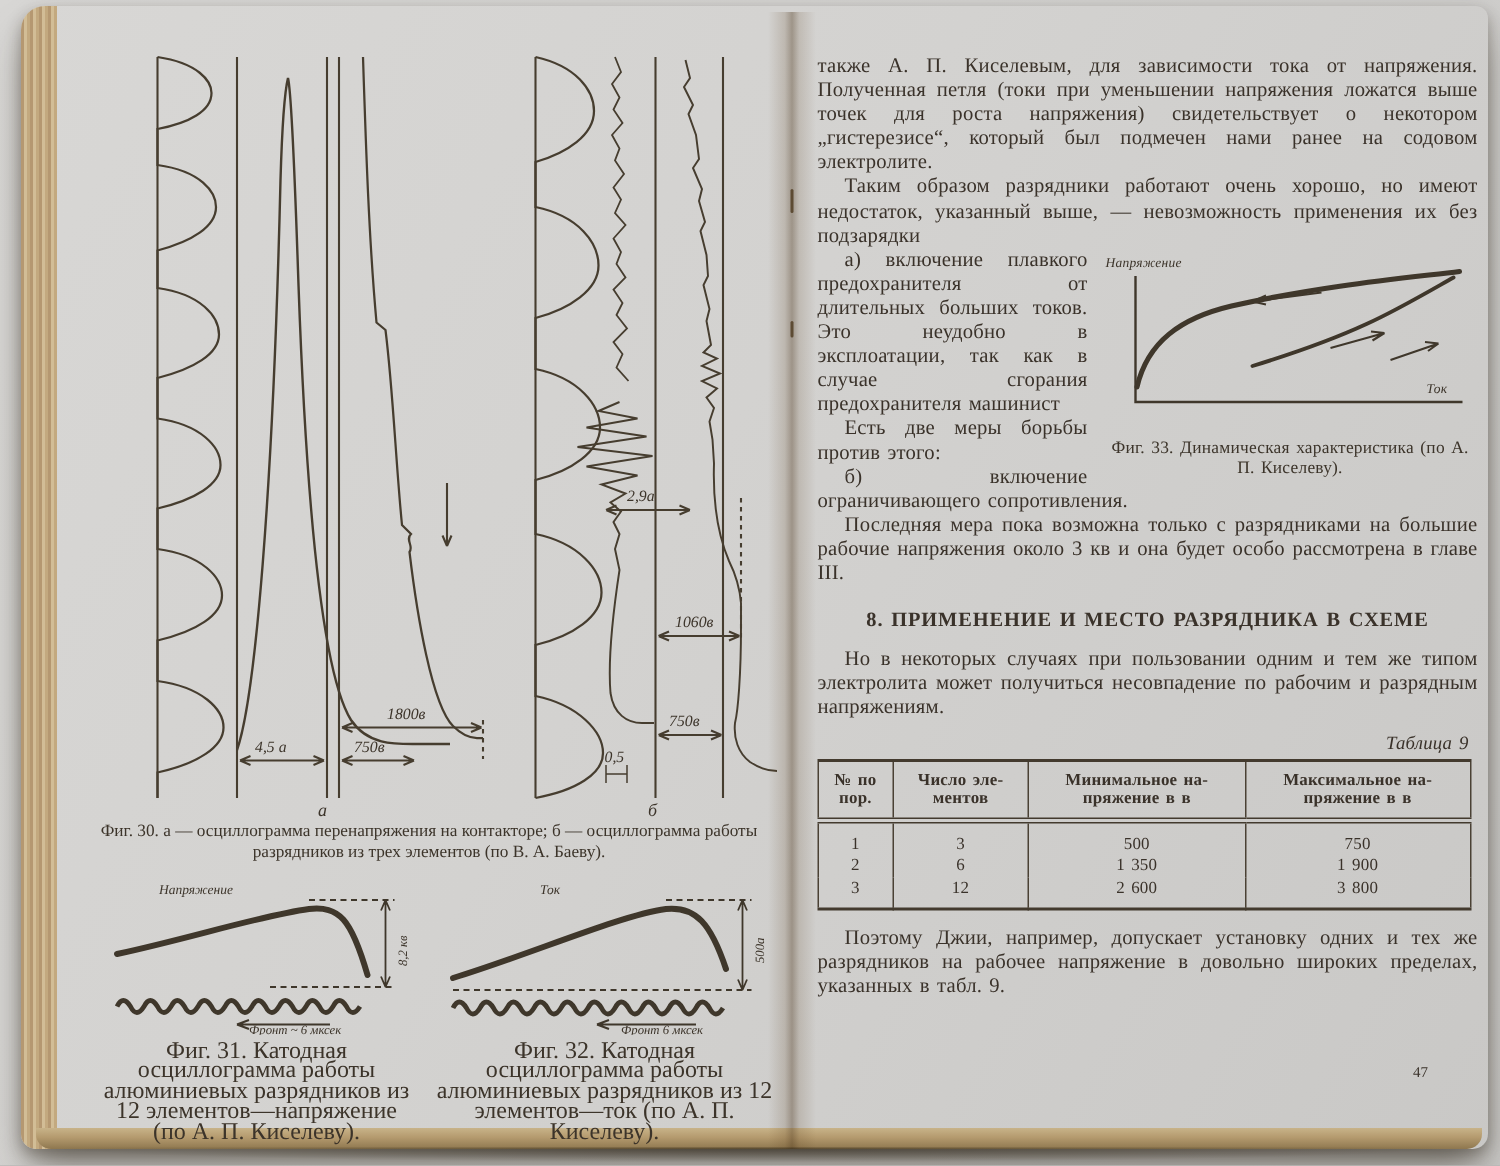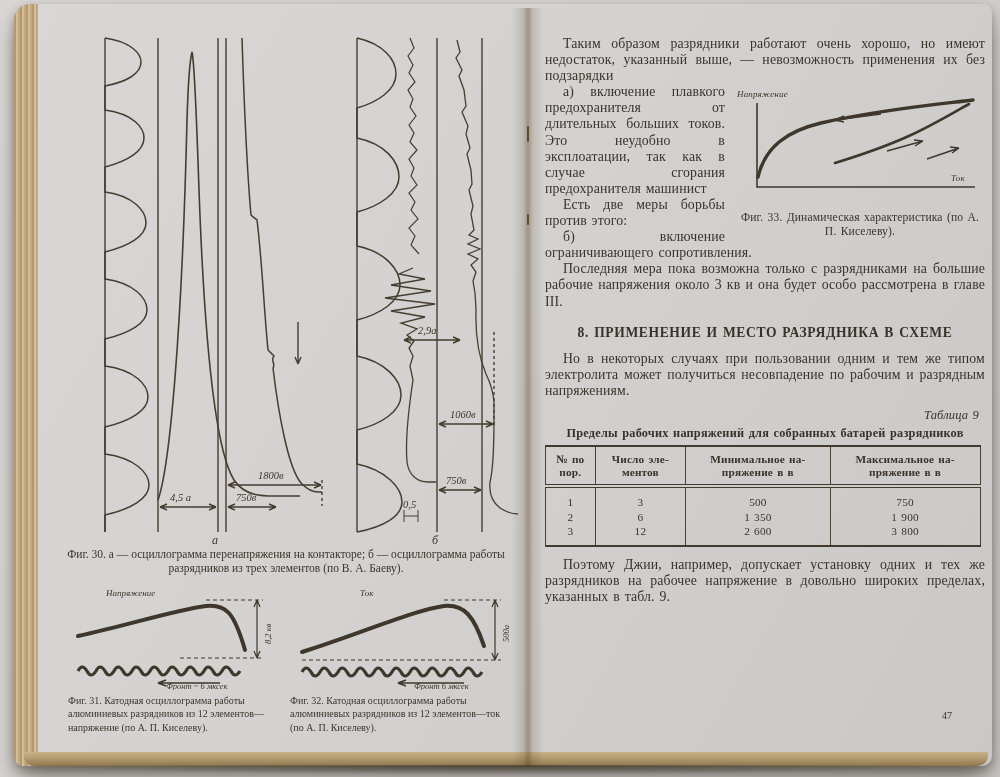--- a/index.html
+++ b/index.html
@@ -34,21 +34,21 @@
       linear-gradient(260deg,#d9c9a8 0%,#dccb astratto 30%,#d6c5a2 75%,#c9b48d 97%);}
   .gutter{position:absolute;left:498px;top:4px;width:32px;height:758px;pointer-events:none;
     background:linear-gradient(90deg,rgba(80,55,25,0) 0%,rgba(90,62,28,.18) 35%,rgba(70,46,18,.38) 50%,rgba(90,62,28,.16) 65%,rgba(80,55,25,0) 100%);}
   .stitch{position:absolute;left:513px;width:2px;background:#5d4b33;border-radius:1px;}
   .stitch.s1{top:122px;height:16px}
   .stitch.s2{top:210px;height:11px}
   .under-shadow{position:absolute;left:30px;bottom:2px;width:940px;height:10px;
     background:radial-gradient(ellipse at 50% 0,rgba(40,32,18,.5),transparent 70%);}
   .lp-abs{position:absolute;}
   .caption{font-size:11.5px;line-height:13.5px;text-align:center;color:#3c342a;}
-  .cap-sm{font-size:10px;line-height:13.4px;text-align:left;color:#3c342a;}
+  .cap-sm{font-size:16px;line-height:13.4px;text-align:center;color:#3c342a;}
   .rp-content{position:absolute;left:17px;top:26px;width:440px;color:#3a322a;
     font-size:13.8px;line-height:16.1px;text-align:justify;letter-spacing:.15px;word-spacing:1.2px;}
   .rp-content p{margin:0;}
   .rp-content p.ind{text-indent:18px;}
   .fig33wrap{float:right;width:250px;margin:3px 0 4px 10px;}
   .fig33wrap .caption{margin-top:6px;font-size:11.6px;}
   .sec-heading{font-weight:bold;text-align:center;font-size:13.6px;letter-spacing:.6px;
     margin:15px 0 10px 0 !important;text-indent:0 !important;}
   .tbl-label{text-align:right;font-style:italic;font-size:12.5px;margin:8px 6px 2px 0 !important;text-indent:0 !important;}
   .tbl-title{font-weight:bold;font-size:12.3px;letter-spacing:.2px;text-align:center;margin:0 0 4px 0 !important;text-indent:0 !important;}
@@ -155,20 +155,21 @@
         <text x="120" y="103" font-size="8.5" class="figlabel">Фронт 6 мксек</text>
       </svg>
 
       <div class="lp-abs cap-sm" style="left:20px;top:684px;width:206px">Фиг. 31. Катодная осциллограмма работы алюминиевых разрядников из 12 элементов—напряжение (по А. П. Киселеву).</div>
       <div class="lp-abs cap-sm" style="left:242px;top:684px;width:226px">Фиг. 32. Катодная осциллограмма работы алюминиевых разрядников из 12 элементов—ток (по А. П. Киселеву).</div>
     </div>
 
     <div class="page page-right">
       <div class="rp-content">
 
+        <p>также А. П. Киселевым, для зависимости тока от напряжения. Полученная петля (токи при уменьшении напряжения ложатся выше точек для роста напряжения) свидетельствует о некотором „гистерезисе“, который был подмечен нами ранее на содовом электролите.</p>
         <p class="ind">Таким образом разрядники работают очень хорошо, но имеют недостаток, указанный выше, — невозможность применения их без подзарядки</p>
 
         <div class="fig33wrap">
           <svg width="250" height="118" viewBox="0 0 250 118">
             <g stroke="#3f372b" fill="none">
               <path d="M22,16 L22,100 L240,100" stroke-width="1.6"></path>
               <path d="M23,90 C30,60 52,44 86,36 C148,22 206,17 238,13" stroke-width="3.4" stroke-linecap="round"></path>
               <path d="M100,76 C126,68 150,60 176,48 C196,39 218,26 234,17" stroke-width="2.6" stroke-linecap="round"></path>
               <path d="M146,27 L100,33 M100,33 l9,-4 M100,33 l9,2" stroke-width="1.4"></path>
               <path d="M152,64 L188,54 M188,54 l-9,-1 M188,54 l-8,5" stroke-width="1.4"></path>
@@ -183,21 +184,20 @@
         <p class="ind">а) включение плавкого предохранителя от длительных больших токов. Это неудобно в эксплоатации, так как в случае сгорания предохранителя машинист</p>
         <p class="ind">Есть две меры борьбы против этого:</p>
         <p class="ind">б) включение ограничивающего сопротивления.</p>
         <p class="ind">Последняя мера пока возможна только с разрядниками на большие рабочие напряжения около 3 кв и она будет особо рассмотрена в главе III.</p>
 
         <p class="sec-heading">8. ПРИМЕНЕНИЕ И МЕСТО РАЗРЯДНИКА В СХЕМЕ</p>
 
         <p class="ind">Но в некоторых случаях при пользовании одним и тем же типом электролита может получиться несовпадение по рабочим и разрядным напряжениям.</p>
 
         <p class="tbl-label">Таблица 9</p>
-        <p class="tbl-title">Пределы рабочих напряжений для собранных батарей разрядников</p>
 
         <table class="datatable">
           <thead>
               <tr>
                 <th>№ по
 пор.</th>
                 <th>Число эле-
 ментов</th>
                 <th>Минимальное на-
 пряжение в в</th>

